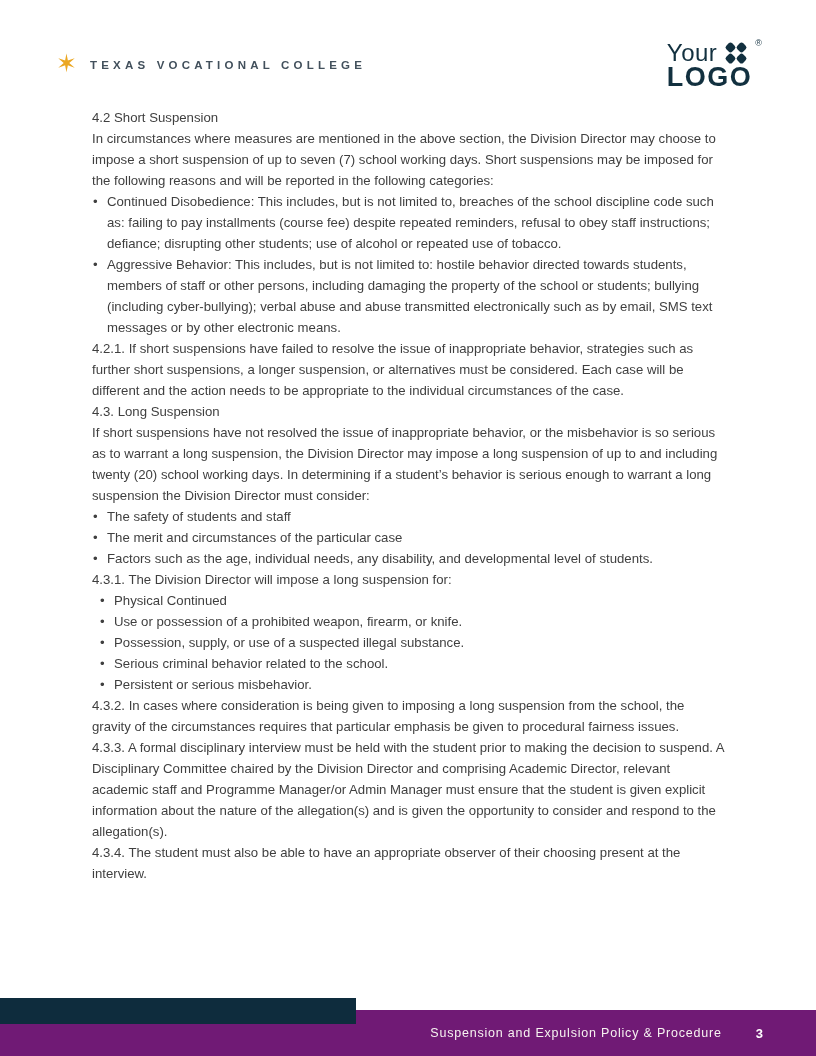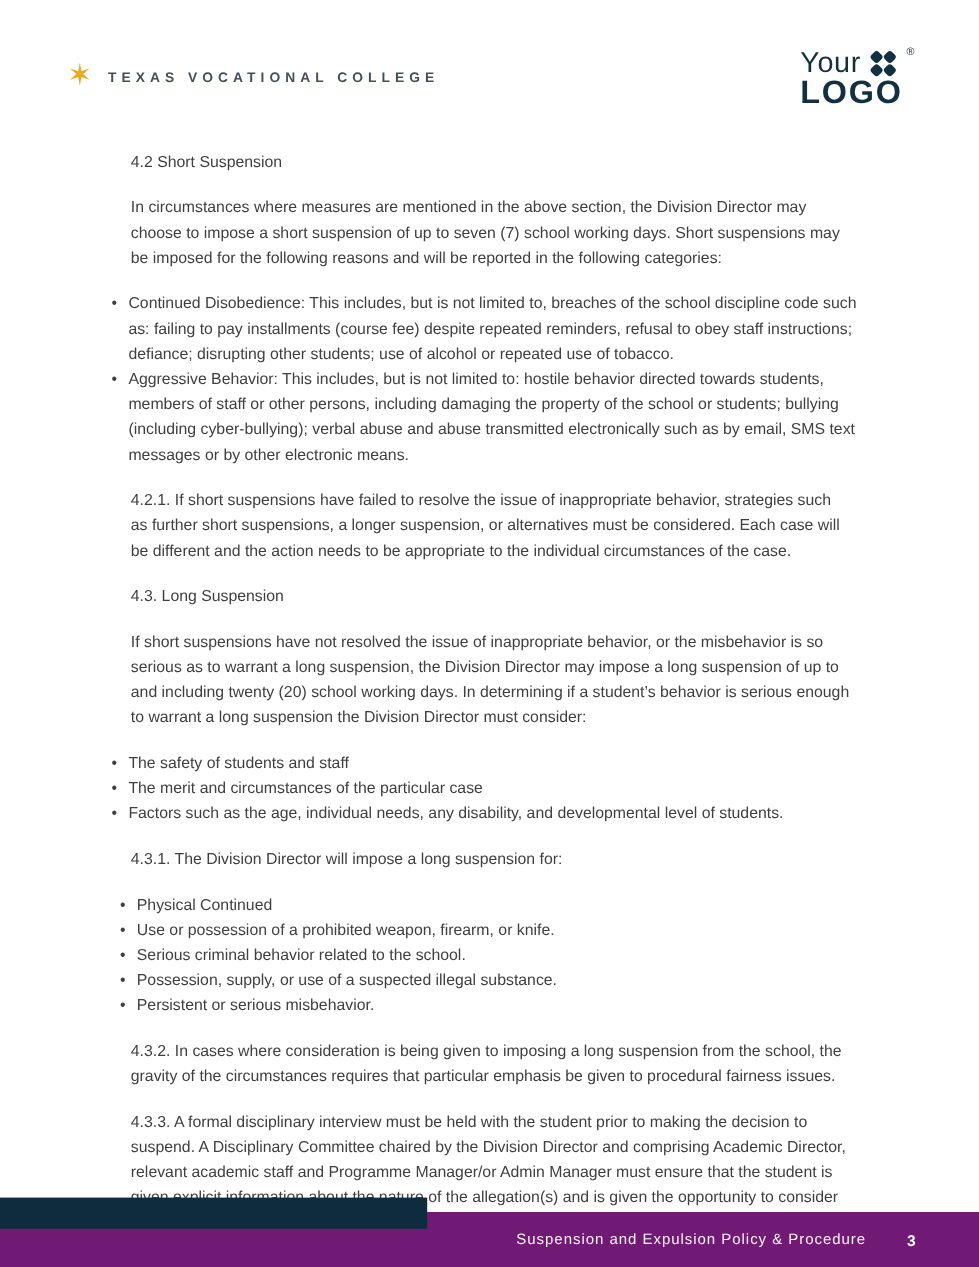--- a/index.html
+++ b/index.html
@@ -19,21 +19,21 @@
   .logo-your { font-size:24px; letter-spacing:0.5px; line-height:1; }
   .clover { width:26px; height:26px; display:block; }
   .logo-reg { font-size:9px; align-self:flex-start; margin-top:-2px; }
   .logo-bottom { font-size:27px; font-weight:bold; letter-spacing:1.5px; line-height:1; margin-top:-2px; }
 
   
   .content {
     position:absolute; left:92px; top:107px; width:634px;
     font-size:13.2px; line-height:21px; color:#3f3f3f;
   }
-  .content p { margin:17px; }
+  .content p { margin:0; }
   .bullets { list-style:none; margin:0; padding:0; }
   .bullets li { position:relative; padding-left:15px; }
   .bullets li::before { content:"•"; position:absolute; left:1px; top:0; color:#3f3f3f; }
   .bullets.lvl2 li { padding-left:22px; }
   .bullets.lvl2 li::before { left:8px; }
 
   
   .red-bar {
     position:absolute; left:0; top:1010px; width:816px; height:46px;
     background:#701a75; z-index:1;
@@ -89,22 +89,22 @@
       <li>The safety of students and staff</li>
       <li>The merit and circumstances of the particular case</li>
       <li>Factors such as the age, individual needs, any disability, and developmental level of students.</li>
     </ul>
 
     <p>4.3.1. The Division Director will impose a long suspension for:</p>
 
     <ul class="bullets lvl2">
       <li>Physical Continued</li>
       <li>Use or possession of a prohibited weapon, firearm, or knife.</li>
+      <li>Possession, supply, or use of a suspected illegal substance.</li>
       <li>Serious criminal behavior related to the school.</li>
-      <li>Possession, supply, or use of a suspected illegal substance.</li>
       <li>Persistent or serious misbehavior.</li>
     </ul>
 
     <p>4.3.2. In cases where consideration is being given to imposing a long suspension from the school, the gravity of the circumstances requires that particular emphasis be given to procedural fairness issues.</p>
     <p>4.3.3. A formal disciplinary interview must be held with the student prior to making the decision to suspend. A Disciplinary Committee chaired by the Division Director and comprising Academic Director, relevant academic staff and Programme Manager/or Admin Manager must ensure that the student is given explicit information about the nature of the allegation(s) and is given the opportunity to consider and respond to the allegation(s).</p>
     <p>4.3.4. The student must also be able to have an appropriate observer of their choosing present at the interview.</p>
   </main>
 
   <footer>
     <div class="navy-block"></div>

